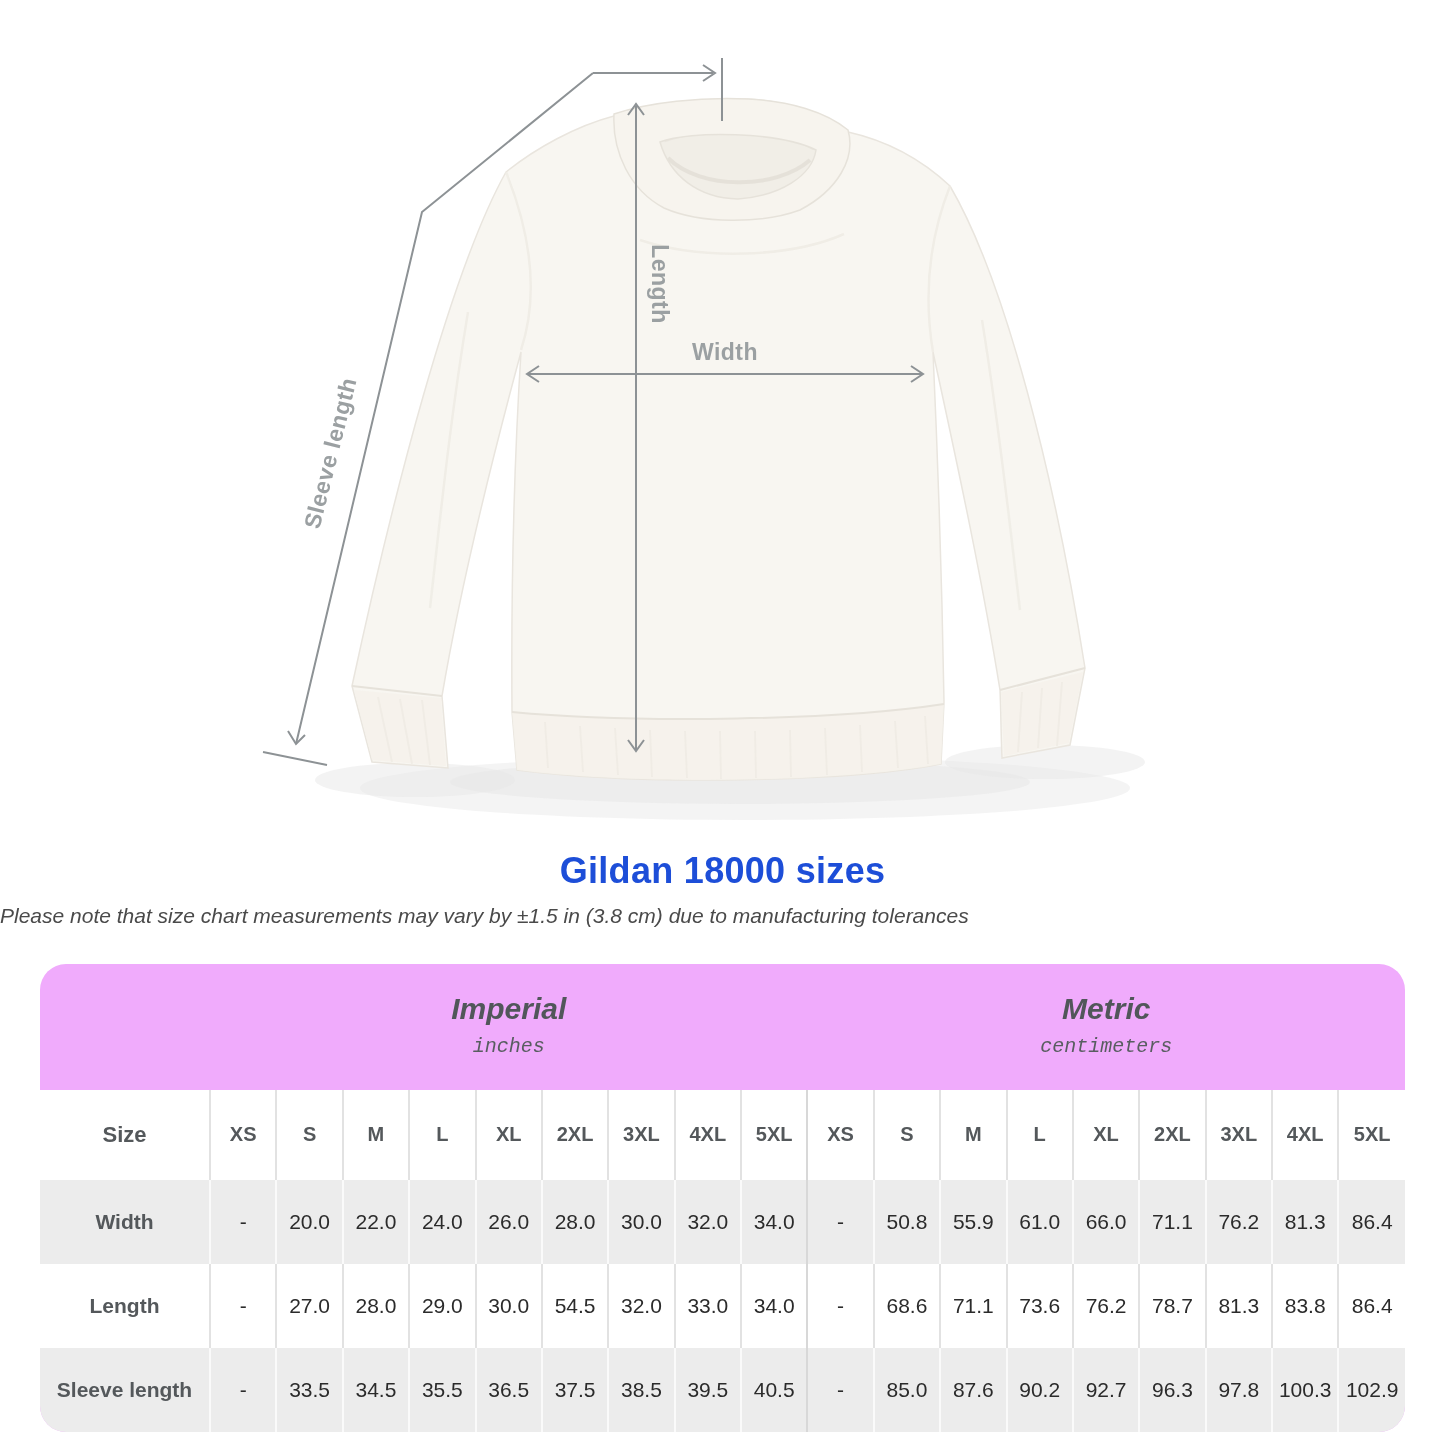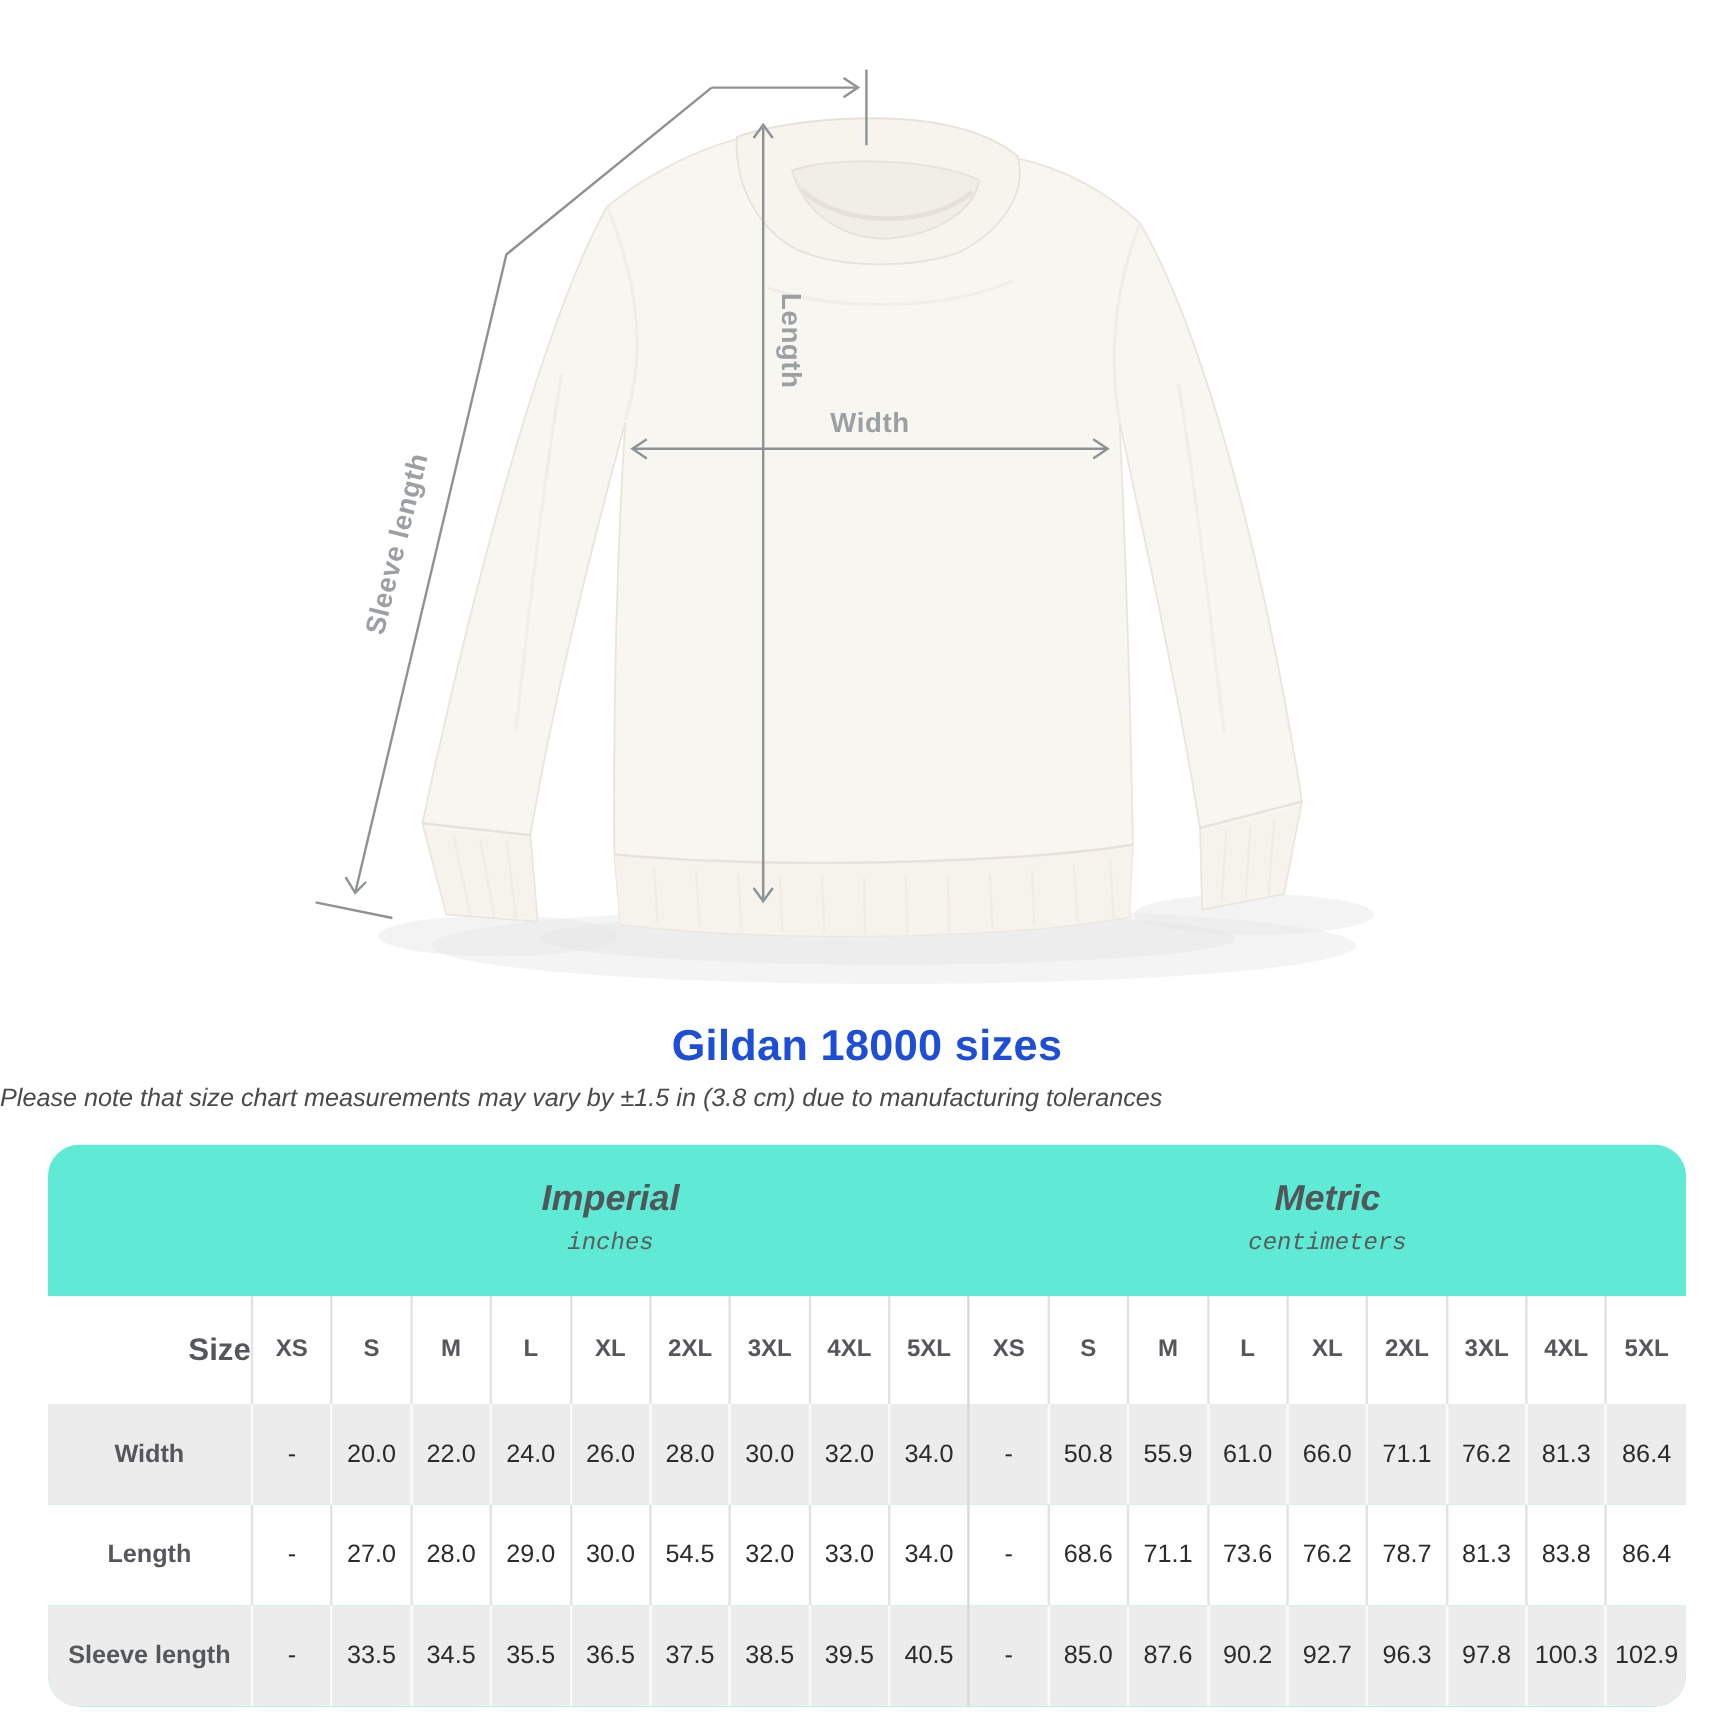--- a/index.html
+++ b/index.html
@@ -17,36 +17,36 @@
   .title{
     text-align:center;margin:6px 0 0;color:#1d4ed8;
     font-size:36px;font-weight:bold;letter-spacing:.3px;line-height:1.1;
   }
   .note{
     margin:12px 0 0;color:#4a4a4a;
     font-style:italic;font-size:21px;line-height:1.2;
   }
   
   .card{
-    width:1365px;margin:26px auto 0;background:#5eead4;
+    width:1365px;margin:36px auto 0;background:#f0abfc;
     border-radius:26px;overflow:hidden;
   }
   .unit-row{display:grid;grid-template-columns:170px 1fr 1fr;height:126px;}
   .unit-cell{text-align:center;padding-top:28px;}
   .unit-name{font-size:30px;font-weight:bold;font-style:italic;color:#51565a;}
   .unit-sub{font-size:20px;font-style:italic;color:#585d60;margin-top:9px;font-family:Liberation Mono, monospace;}
   table.sizes{width:100%;border-collapse:collapse;table-layout:fixed;}
   table.sizes th,table.sizes td{
     text-align:center;vertical-align:middle;padding:0;
   }
   tr.hrow th{
     background:#ffffff;height:90px;font-size:20px;font-weight:bold;color:#54585b;
     border-left:2px solid #e2e2e2;
   }
-  tr.hrow th.rowlabel{font-size:26px;text-align:right;}
+  tr.hrow th.rowlabel{font-size:22px;}
   tbody th.rowlabel{font-weight:bold;color:#54585b;font-size:21px;}
   tbody td{font-size:21px;color:#2b2b2b;font-weight:normal;}
   tbody tr{height:84px;}
   tr.g{background:#ececec;}
   tr.g th,tr.g td{border-left:2px solid #fafafa;}
   tr.w{background:#ffffff;}
   tr.w th,tr.w td{border-left:2px solid #e2e2e2;}
   table.sizes tr th:first-child{border-left:none;}
   table.sizes .msep{border-left:2px solid #d8d8d8 !important;}
 </style>

